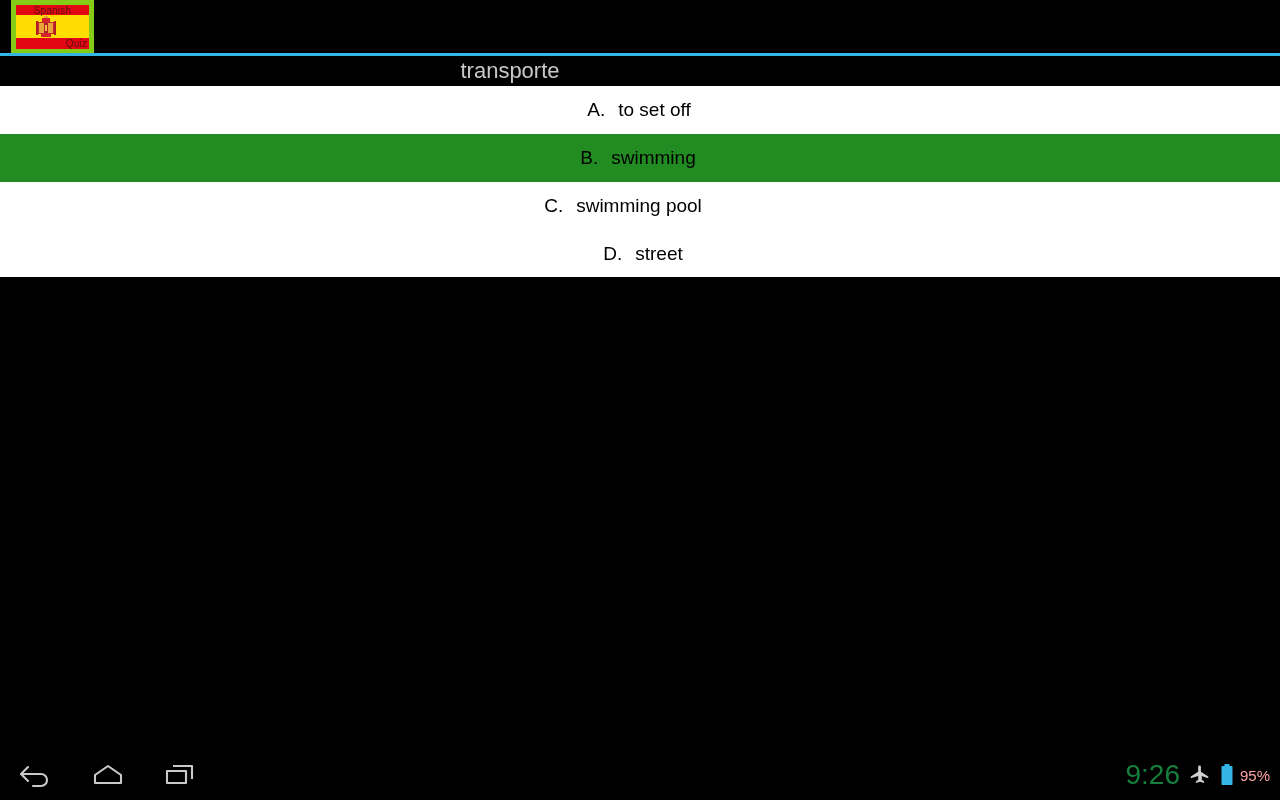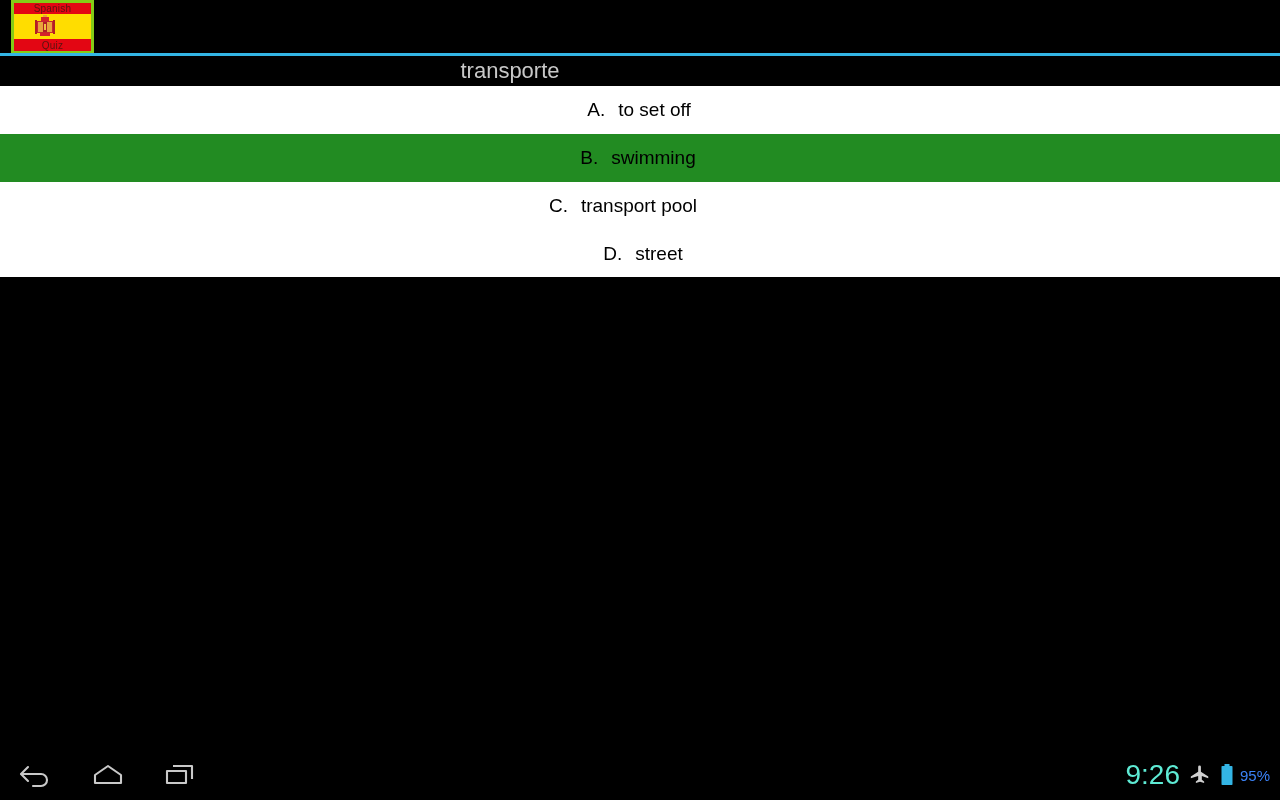--- a/index.html
+++ b/index.html
@@ -24,21 +24,21 @@
     background: #000000;
     display: flex;
     align-items: center;
   }
   .app-icon {
     width: 83px;
     height: 54px;
     margin-left: 11px;
     position: relative;
     background: #e30613;
-    border: 3px solid #84cc16;
+    border: 5px solid #84cc16;
     box-sizing: border-box;
     overflow: hidden;
     flex: 0 0 auto;
   }
   .flag-band-yellow {
     position: absolute;
     left: 0; top: 24%;
     width: 100%;
     height: 52%;
     background: #ffdd00;
@@ -49,21 +49,21 @@
     width: 100%;
     text-align: center;
     font-size: 10px;
     line-height: 11px;
     color: #5a1310;
     font-family: "Liberation Sans", sans-serif;
     letter-spacing: 0.2px;
     z-index: 3;
   }
   .flag-text.top { top: 0px; }
-  .flag-text.bottom { bottom: 0px; }
+  .flag-text.bottom { bottom: 0px; margin-left: 24px; }
   .coat {
     position: absolute;
     left: 26%;
     top: 27%;
     width: 22px;
     height: 23px;
     z-index: 2;
   }
   .app-title {
     color: #f2f2f2;
@@ -172,26 +172,26 @@
   .sys-status {
     position: absolute;
     right: 10px;
     top: 0;
     height: 50px;
     display: flex;
     align-items: center;
     gap: 9px;
   }
   .sys-clock {
-    color: #5eead4;
+    color: #15803d;
     font-size: 28px;
     line-height: 28px;
   }
   .sys-battery-pct {
-    color: #3b82f6;
+    color: #fca5a5;
     font-size: 15px;
     line-height: 15px;
     margin-left: -3px;
   }
   .icon-slot {
     display: flex;
     align-items: center;
     justify-content: center;
   }
 </style>
@@ -238,21 +238,21 @@
   <div class="answer-row row-b selected">
     <div class="answer-inner">
       <span class="answer-letter">B.</span>
       <span class="answer-text">swimming</span>
     </div>
   </div>
 
   <div class="answer-row row-c">
     <div class="answer-inner">
       <span class="answer-letter">C.</span>
-      <span class="answer-text">transport pool</span>
+      <span class="answer-text">swimming pool</span>
     </div>
   </div>
 
   <div class="answer-row row-d">
     <div class="answer-inner">
       <span class="answer-letter">D.</span>
       <span class="answer-text">street</span>
     </div>
   </div>
 

